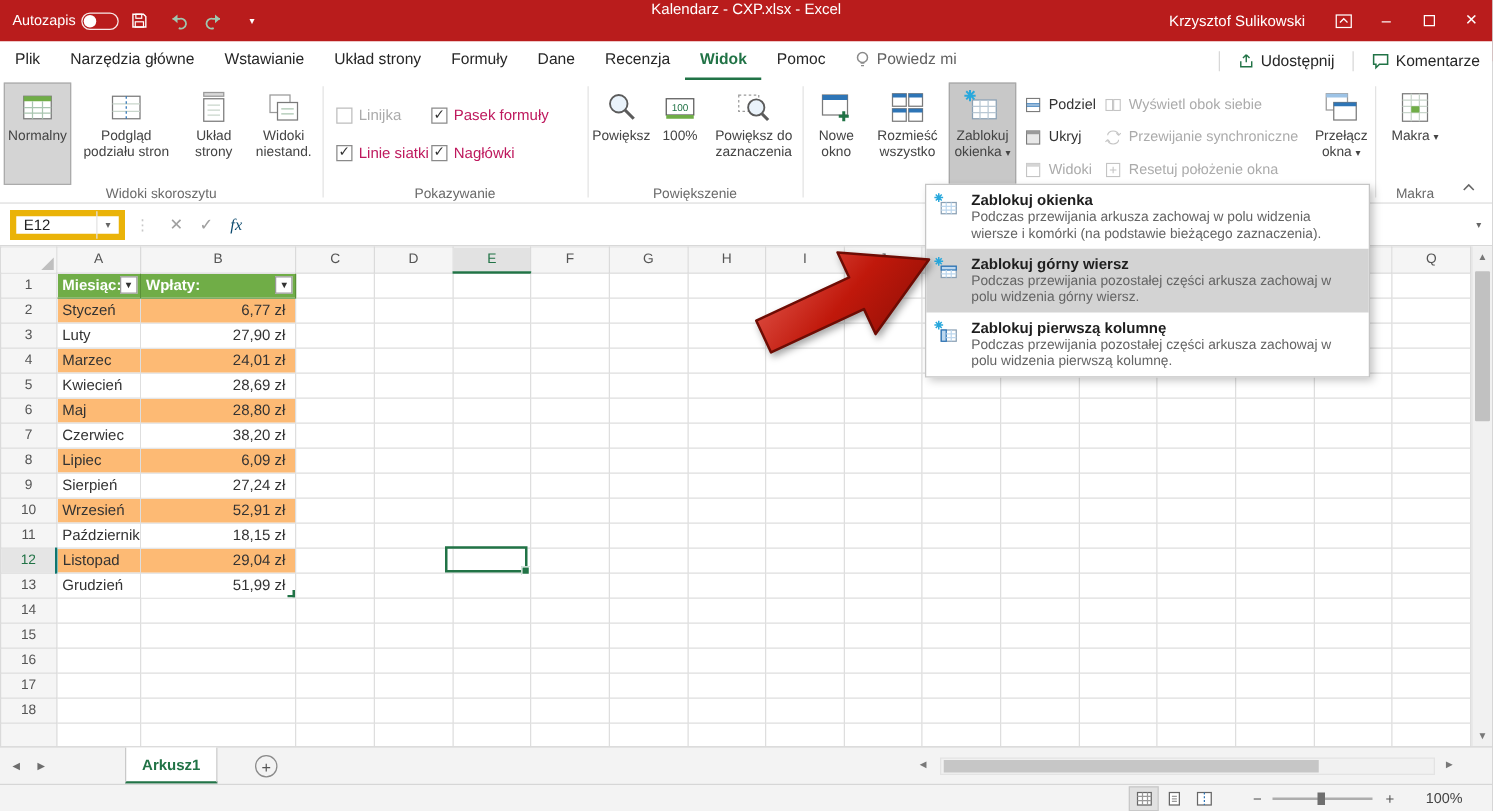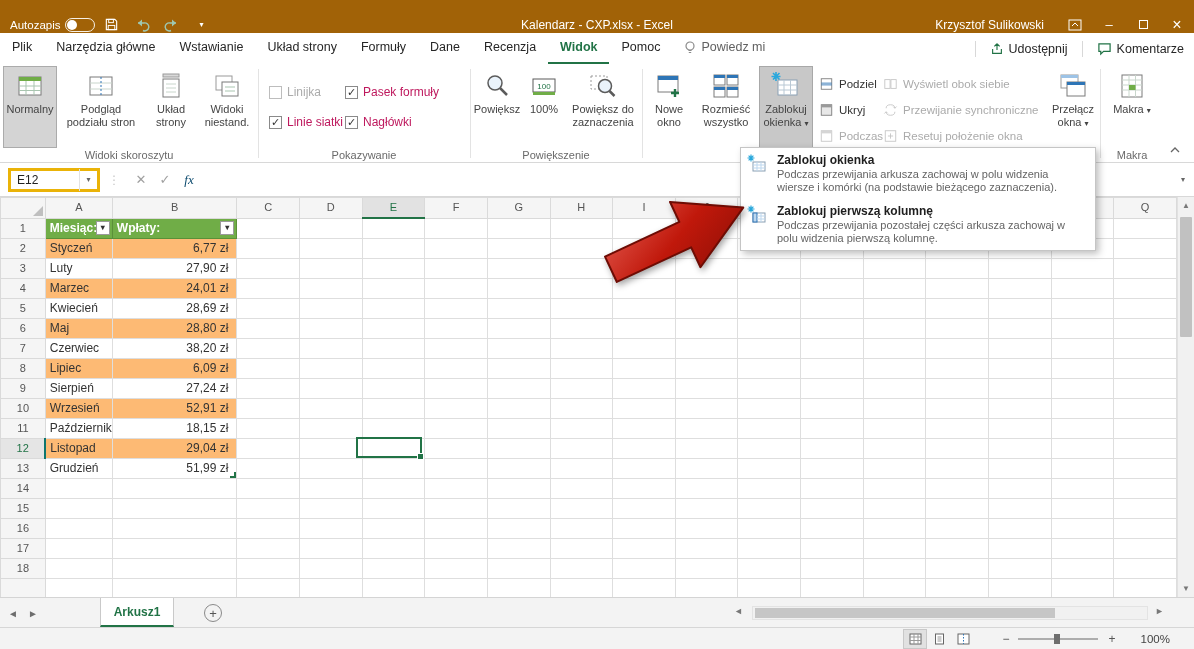--- a/index.html
+++ b/index.html
@@ -1,20 +1,20 @@
 <!DOCTYPE html>
 <html><head>
 <meta charset="utf-8">
 <style>
   *{margin:0;padding:0;box-sizing:border-box}
   body{font-family:"Liberation Sans",sans-serif;background:#888}
   .app{position:relative;width:1194px;height:649px;background:#fff;overflow:hidden;font-size:12px;color:#333}
 
   
-  .titlebar{position:absolute;top:0;left:0;right:0;height:49px;background:#a16207;color:#fff;display:flex;align-items:center}
+  .titlebar{position:absolute;top:0;left:0;right:0;height:49px;background:#b91c1c;color:#fff;display:flex;align-items:flex-start}
   .qat{display:flex;align-items:center;gap:4px;padding-left:10px}
   .autosave{font-size:11.5px;color:#fff}
   .pill{width:30px;height:14px;border:1px solid rgba(255,255,255,.9);border-radius:8px;position:relative;display:inline-block}
   .pill::after{content:"";position:absolute;left:1px;top:1px;width:10px;height:10px;border-radius:50%;background:#fff}
   .tbbtn{width:26px;height:33px;display:flex;align-items:center;justify-content:center;cursor:default}
   .wtitle{position:absolute;left:0;right:0;text-align:center;font-size:12px;color:#fff;pointer-events:none}
   .tright{margin-left:auto;display:flex;align-items:center;height:33px}
   .uname{font-size:12px;margin-right:14px}
   .winbtn{width:34px;height:33px;display:flex;align-items:center;justify-content:center;font-size:13px;color:#fff}
   .maxbox{width:9px;height:9px;border:1px solid #fff;display:inline-block}
@@ -42,21 +42,21 @@
   .box{width:13px;height:13px;border:1px solid #8a8a8a;background:#fff;font-size:11px;line-height:11px;text-align:center;color:#333}
   .box.dis{border-color:#bdbdbd;color:#bdbdbd}
   .cblab{font-size:12px;color:#be185d}
   .cblab.dim{color:#ababab}
   .sb{position:absolute;display:flex;align-items:center;gap:5px;height:24px;font-size:11.5px;color:#333;white-space:nowrap}
   .sb.dis{color:#ababab}
   .chevup{position:absolute;right:10px;bottom:4px;width:18px;height:16px;display:flex;align-items:center;justify-content:center}
 
   
   .fbar{position:absolute;top:163px;left:0;right:0;height:34px;background:#fff;border-bottom:1px solid #D8D8D8;display:flex;align-items:center}
-  .namebox{position:relative;margin-left:8px;width:92px;height:24px;border:3px solid #eab308;background:#fff;display:flex;align-items:center}
+  .namebox{position:relative;margin-left:8px;width:92px;height:24px;border:5px solid #eab308;background:#fff;display:flex;align-items:center}
   .namebox .nbtext{flex:1;padding-left:6px;font-size:12px;color:#222}
   .nbcaret{width:18px;height:22px;border-left:1px solid #E3E3E3;display:flex;align-items:center;justify-content:center;font-size:8px;color:#666}
   .fdots{color:#C8C8C8;font-size:12px;margin:0 8px;letter-spacing:1px}
   .fico{width:24px;text-align:center;color:#A0A0A0;font-size:13px}
   .fico.fx{font-style:italic;font-family:"Liberation Serif",serif;color:#0c4a6e}
   .finput{flex:1;height:24px;margin-left:8px;background:#fff}
   .fexp{width:22px;text-align:center;color:#666;font-size:8px}
 
   
   .gridwrap{position:absolute;top:197px;left:0;width:1177px;height:400px;overflow:hidden;background:#fff}
@@ -334,21 +334,21 @@
             <rect x="2" y="2" width="12" height="12" fill="#E8E8E8" stroke="#7a7a7a"></rect>
             <rect x="2" y="2" width="12" height="3" fill="#9a9a9a"></rect>
           </svg>
         <span>Ukryj</span>
       </div>
       <div class="sb dis" style="left:176px;top:60px">
         <svg width="15" height="14" viewBox="0 0 16 16">
             <rect x="2" y="2" width="12" height="12" fill="#fff" stroke="#c4c4c4"></rect>
             <rect x="2" y="2" width="12" height="3" fill="#d5d5d5"></rect>
           </svg>
-        <span>Podczas</span>
+        <span>Widoki</span>
       </div>
       <div class="sb dis" style="left:240px;top:8px">
         <svg width="15" height="14" viewBox="0 0 16 16">
             <rect x="1.5" y="3" width="6" height="10" fill="#fff" stroke="#c4c4c4"></rect>
             <rect x="8.5" y="3" width="6" height="10" fill="#fff" stroke="#c4c4c4"></rect>
           </svg>
         <span>Wyświetl obok siebie</span>
       </div>
       <div class="sb dis" style="left:240px;top:60px">
         <svg width="15" height="14" viewBox="0 0 16 16">
@@ -853,20 +853,36 @@
             <g stroke="#29A8DC" stroke-width="1.2">
               <path d="M4 .5v7M.5 4h7M1.6 1.6l4.8 4.8M6.4 1.6L1.6 6.4"></path>
             </g>
           </svg>
       </span>
       <span class="mtx">
           <b>Zablokuj okienka</b>
           <em>Podczas przewijania arkusza zachowaj w polu widzenia wiersze i komórki (na podstawie bieżącego zaznaczenia).</em>
         </span>
     </div>
+    <div class="mi hl">
+      <span class="mic">
+        <svg width="20" height="20" viewBox="0 0 20 20">
+            <rect x="6" y="8" width="12" height="9" fill="#fff" stroke="#8aa0b4"></rect>
+            <rect x="6" y="8" width="12" height="3" fill="#BDD7EE" stroke="#2E75B6"></rect>
+            <path d="M6 14h12M10 11v6M14 11v6" stroke="#BDD7EE"></path>
+            <g stroke="#29A8DC" stroke-width="1.2">
+              <path d="M4 .5v7M.5 4h7M1.6 1.6l4.8 4.8M6.4 1.6L1.6 6.4"></path>
+            </g>
+          </svg>
+      </span>
+      <span class="mtx">
+          <b>Zablokuj górny wiersz</b>
+          <em>Podczas przewijania pozostałej części arkusza zachowaj w polu widzenia górny wiersz.</em>
+        </span>
+    </div>
     <div class="mi">
       <span class="mic">
         <svg width="20" height="20" viewBox="0 0 20 20">
             <rect x="6" y="8" width="12" height="9" fill="#fff" stroke="#8aa0b4"></rect>
             <rect x="6" y="8" width="4" height="9" fill="#BDD7EE" stroke="#2E75B6"></rect>
             <path d="M10 11h8M10 14h8M14 8v9" stroke="#BDD7EE"></path>
             <g stroke="#29A8DC" stroke-width="1.2">
               <path d="M4 .5v7M.5 4h7M1.6 1.6l4.8 4.8M6.4 1.6L1.6 6.4"></path>
             </g>
           </svg>

